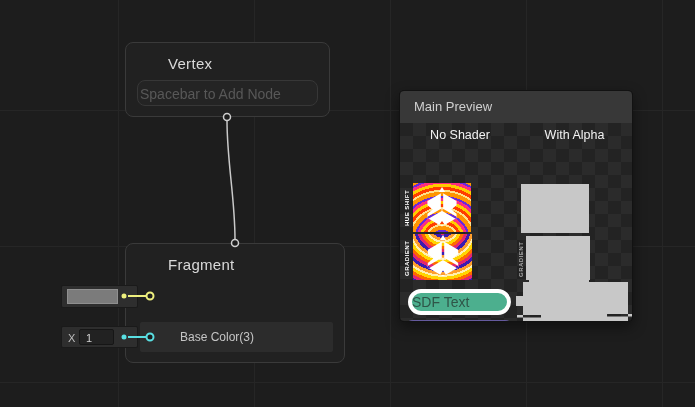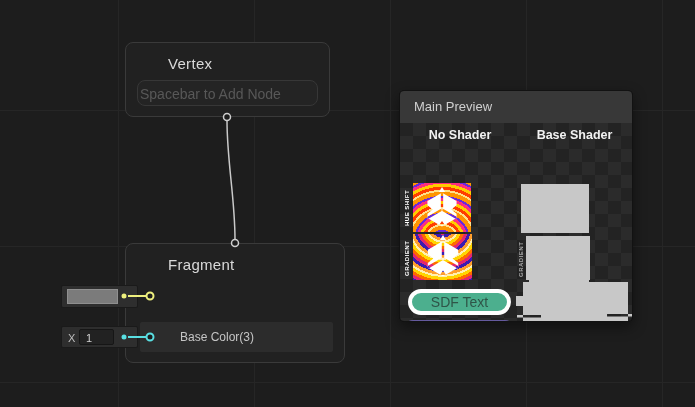--- a/index.html
+++ b/index.html
@@ -66,21 +66,21 @@
   #preview-header{
     height:32px;background:#383838;color:#cfcfcf;font-size:13px;
     line-height:32px;padding-left:14px;
   }
   #preview-body{
     position:relative;height:200px;
     background:repeating-conic-gradient(#2b2b2b 0% 25%, #232323 0% 50%);
     background-size:26px 26px;
   }
   .col-header{
-    position:absolute;top:5px;color:#f2f2f2;font-size:12.5px;font-weight:bold;
+    position:absolute;top:5px;color:#f2f2f2;font-size:12.5px;font-weight:normal;
     text-align:center;
   }
   #col-noshader{left:10px;width:100px;}
   #col-withshader{left:122px;width:105px;}
   .tex{position:absolute;overflow:hidden;}
   .tex svg{position:absolute;left:50%;top:50%;transform:translate(-50%,-50%);}
   #tex-hueshift{
     left:13px;top:60px;width:58px;height:49px;
     background:#ff7a00 repeating-radial-gradient(circle at 50% 118%,
       #ff3d00 0 3px,#ffcc00 3px 6px,#ff2e7e 6px 9px,#6a2bd9 9px 11px,
@@ -96,21 +96,21 @@
     position:absolute;writing-mode:vertical-rl;transform:rotate(180deg);
     font-size:6px;font-weight:bold;letter-spacing:.5px;white-space:nowrap;
   }
   #label-hueshift{left:4px;top:62px;height:46px;color:#ffffff;text-align:center;}
   #label-gradient-left{left:4px;top:113px;height:44px;color:#ffffff;text-align:center;}
   #label-gradient-right{left:118px;top:115px;height:42px;color:#a8a8a8;text-align:center;}
   #sdf-pill{
     position:absolute;left:8px;top:166px;width:103px;height:26px;
     background:#4caf8e;border:4px solid #ffffff;border-radius:14px;
     box-sizing:border-box;color:#2f5548;font-size:14px;font-weight:500;
-    text-align:center;line-height:19px;
+    text-align:left;line-height:19px;
   }
   #bitmap-box{
     position:absolute;left:4px;top:197px;width:110px;height:29px;
     background:#2a2342;border:3px solid #655a9e;border-radius:9px;
     box-sizing:border-box;color:#f4f4f4;font-size:14px;font-weight:bold;
     text-align:center;line-height:23px;
   }
   .gray-render{position:absolute;background:#c8c8c8;}
   #render-1{left:121px;top:61px;width:68px;height:49px;}
   #render-2{left:126px;top:113px;width:64px;height:44px;}
@@ -148,21 +148,21 @@
   <circle cx="150" cy="296" r="3.5" fill="#1d1d1d" stroke="#eef07e" stroke-width="2"></circle>
   <line x1="128" y1="337" x2="146" y2="337" stroke="#59dfe2" stroke-width="2"></line>
   <circle cx="124" cy="337" r="2.5" fill="#59dfe2"></circle>
   <circle cx="150" cy="337" r="3.5" fill="#1d1d1d" stroke="#59dfe2" stroke-width="2"></circle>
 </svg>
 
 <div id="preview-panel">
   <div id="preview-header">Main Preview</div>
   <div id="preview-body">
     <div class="col-header" id="col-noshader">No Shader</div>
-    <div class="col-header" id="col-withshader">Base Shader</div>
+    <div class="col-header" id="col-withshader">With Alpha</div>
 
     <div class="v-label" id="label-hueshift">HUE SHIFT</div>
     <div class="tex" id="tex-hueshift">
       <svg width="46" height="46" viewBox="0 0 60 60">
         <path d="M26 9 L30 2.5 L34 9 Z" fill="#ffffff"></path>
         <path fill="#ffffff" fill-rule="evenodd" d="
           M30 10 L49 21 L49 43 L30 54 L11 43 L11 21 Z
           M28.5 10.5 L31.5 10.5 L31.5 32 L28.5 32 Z
           M29.25 30.7 L10.25 41.7 L11.75 44.3 L30.75 33.3 Z
           M30.75 30.7 L49.75 41.7 L48.25 44.3 L29.25 33.3 Z

